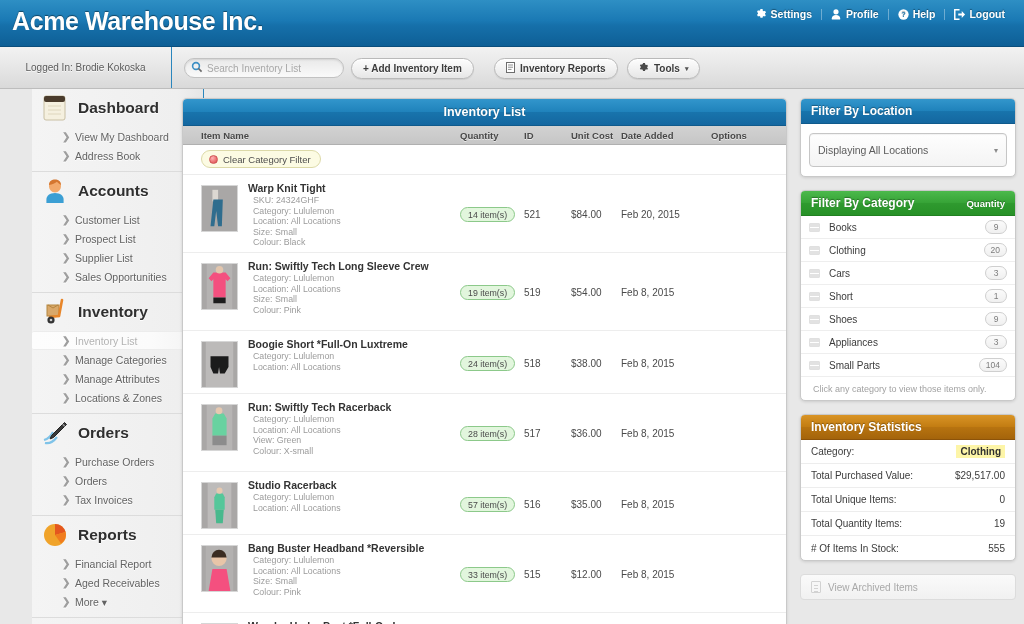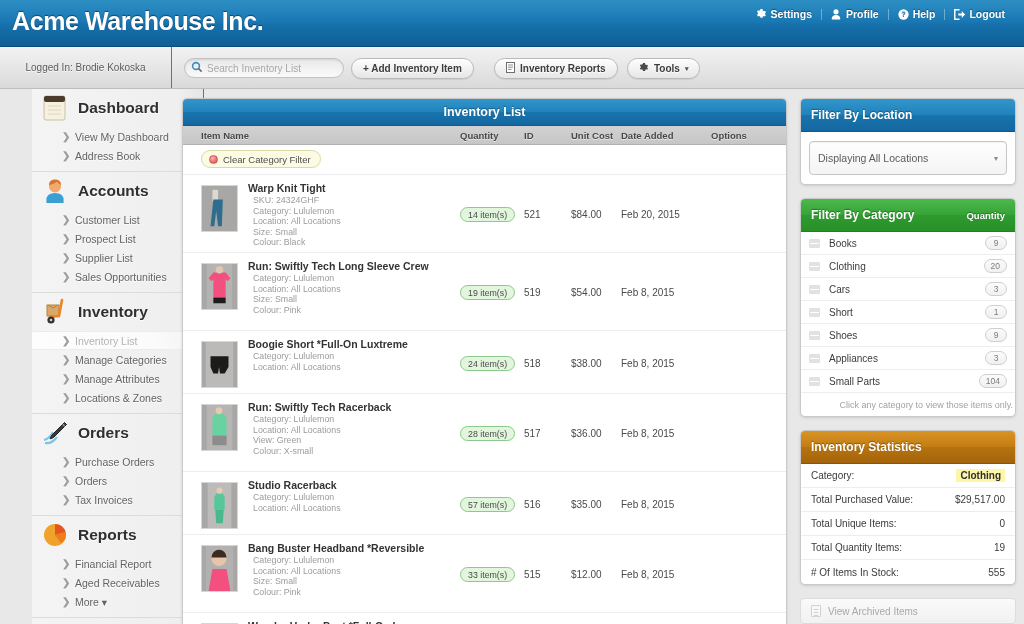--- a/index.html
+++ b/index.html
@@ -193,21 +193,21 @@
 
   
   .rightcol { position: absolute; left: 800px; top: 98px; width: 216px; }
   .card {
     background: #fff; border: 1px solid #c9c9c9; border-radius: 5px;
     box-shadow: 0 1px 3px rgba(0,0,0,0.12);
     margin-bottom: 13px; overflow: hidden;
   }
   .card-head {
     height: 25px; display: flex; align-items: center;
-    padding: 16px 10px; color: #fff; font-size: 12px; font-weight: bold;
+    padding: 4px 10px; color: #fff; font-size: 12px; font-weight: bold;
     text-shadow: 0 -1px 1px rgba(0,0,0,0.35);
   }
   .head-blue  { background: linear-gradient(to bottom,#3296cc,#1f82bb 50%,#1874ac 51%,#1467a0); border-bottom:1px solid #0f5a8c;}
   .head-green { background: linear-gradient(to bottom,#4cb94c,#36a336 50%,#2f9a2f 51%,#279127); border-bottom:1px solid #218021;}
   .head-orange{ background: linear-gradient(to bottom,#d99425,#c27c12 50%,#b77310 51%,#a4640b); border-bottom:1px solid #8c530a;}
   .head-right { margin-left: auto; font-size: 9.5px; }
 
   .card-body { padding: 9px 8px; }
   .select-box {
     height: 22px; border: 1px solid #c6c6c6; border-radius: 4px;
@@ -229,21 +229,21 @@
   }
   .cat-name { font-size: 10px; color: #3b3b3b; }
   .cat-qty {
     margin-left: auto; min-width: 22px; height: 14px; padding: 0 6px;
     border: 1px solid #cfcfcf; border-radius: 8px;
     background: linear-gradient(to bottom,#fbfbfb,#f0f0f0);
     font-size: 8.5px; color: #7c7c7c;
     display: flex; align-items: center; justify-content: center;
   }
   .cat-note {
-    padding: 7px 2px 6px; font-size: 9px; color: #a2a2a2; text-align: right;
+    padding: 7px 12px 6px; font-size: 9px; color: #a2a2a2; text-align: left;
   }
 
   .stat-row {
     display: flex; align-items: center; height: 24px;
     border-bottom: 1px solid #ededed; padding: 0 10px;
     font-size: 10px; color: #3b3b3b;
   }
   .stat-row:last-child { border-bottom: none; }
   .stat-val { margin-left: auto; }
   .stat-val.hl {

